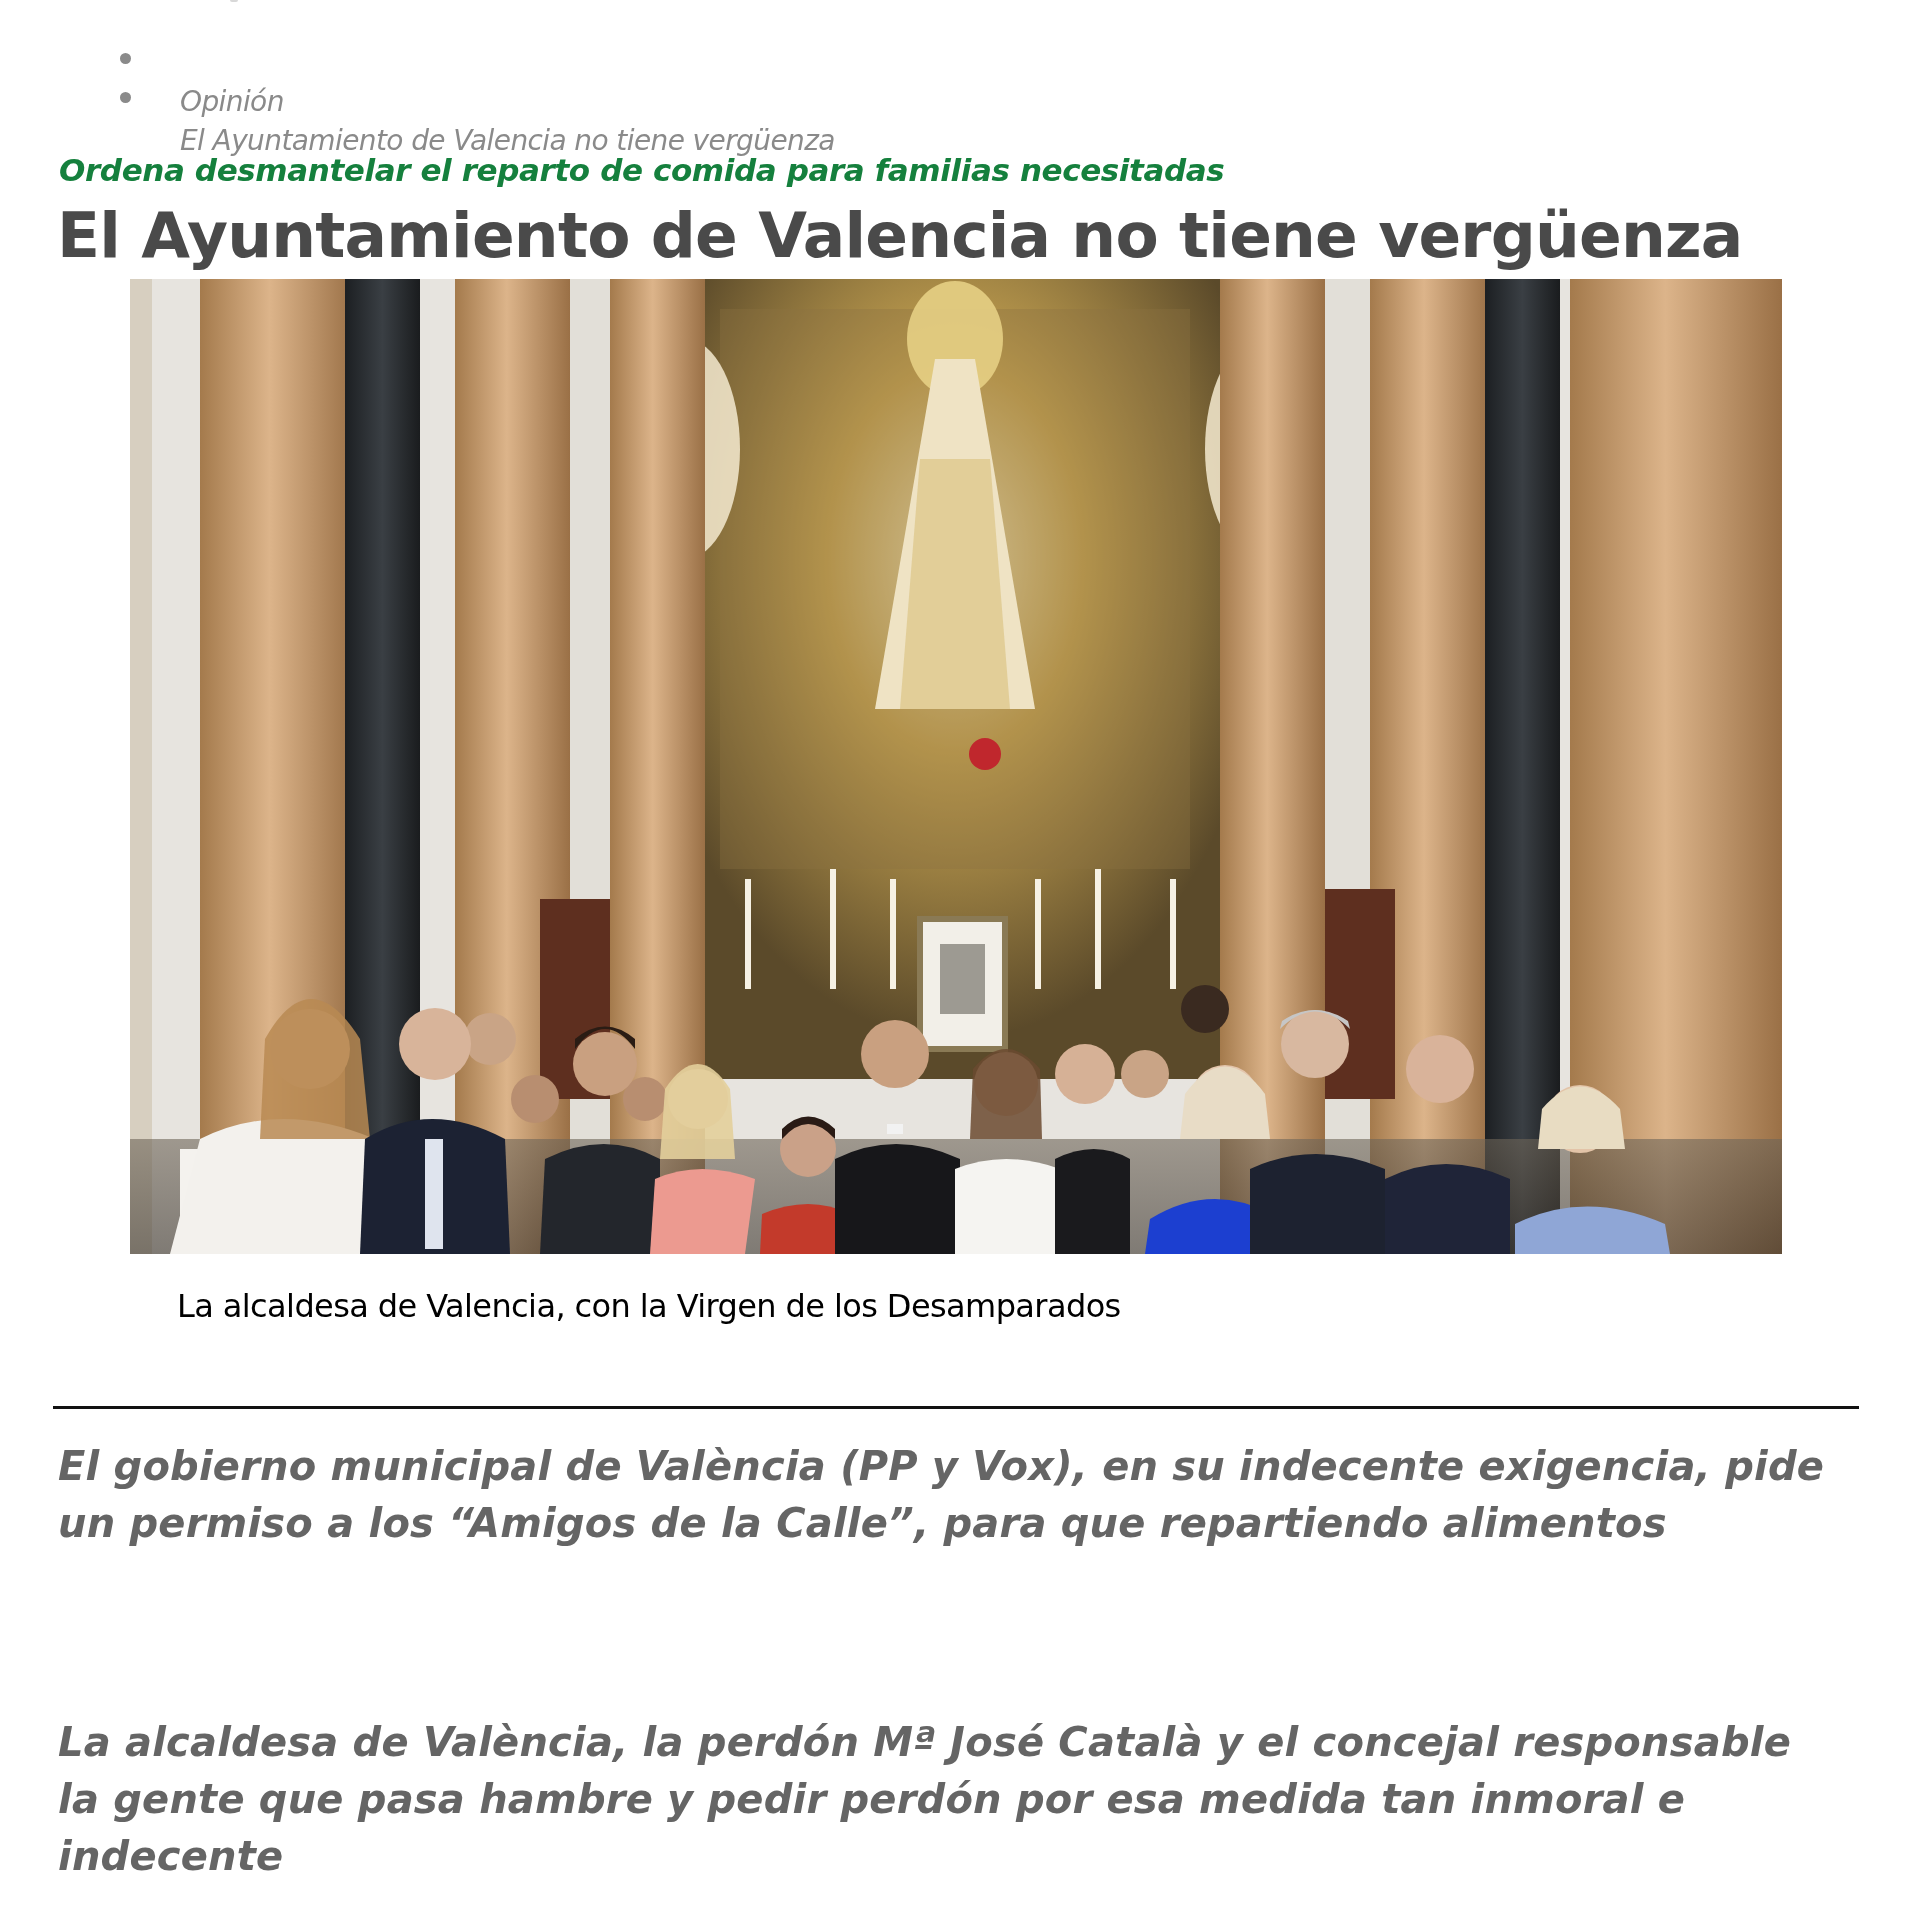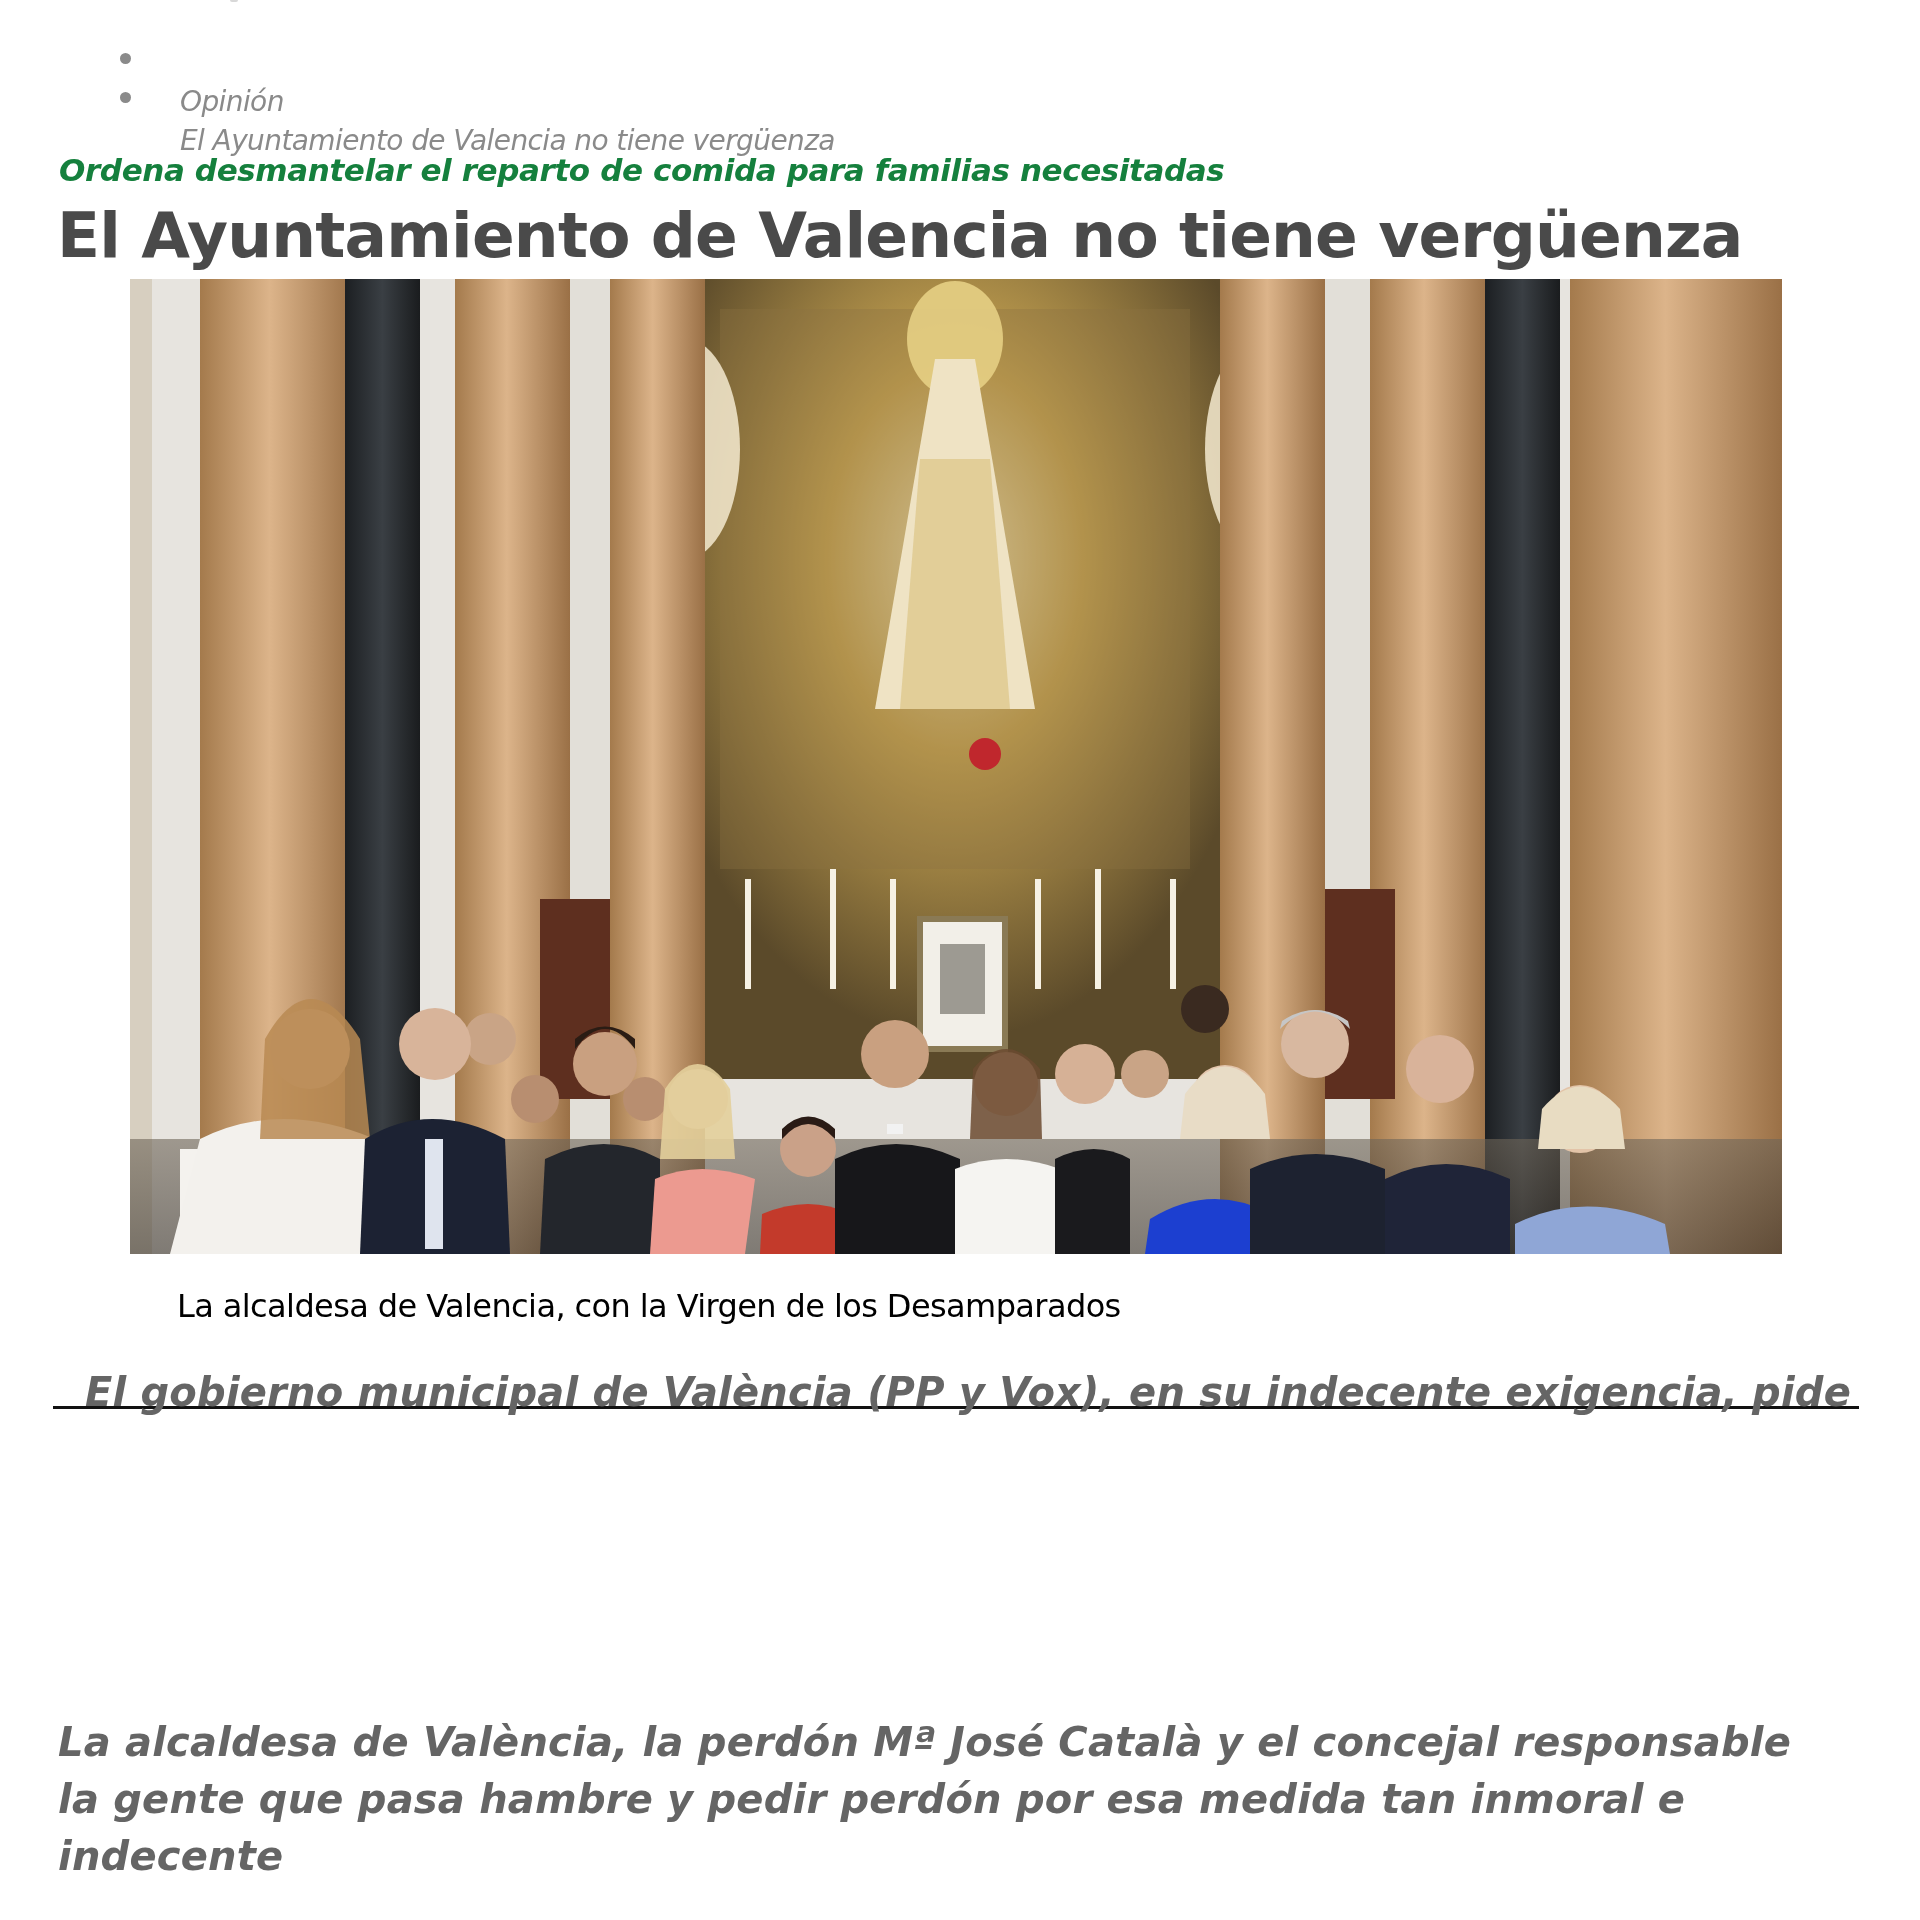--- a/index.html
+++ b/index.html
@@ -25,21 +25,21 @@
   .photo svg { display:block; }
 
   .caption { left:177px; top:1286px; font-size:32px; font-weight:normal; color:#000; white-space:nowrap;
              letter-spacing:-0.6px; line-height:40px; }
 
   .rule { left:53px; top:1406px; width:1806px; height:3px; background:#111; }
 
   .para { left:58px; width:1820px; font-size:40px; font-weight:bold; font-style:italic; color:#656565;
           line-height:57px; letter-spacing:0.2px; }
   .para .ln { display:block; white-space:nowrap; }
-  .p1 { top:1364px;text-align:center; }
+  .p1 { top:1438px; }
   .p2 { top:1714px; }
 </style>
 </head>
 <body>
 
 <nav class="abs crumbs">
   <span class="cut-frag"></span>
   <span class="bullet" style="top:53px"></span>
   <a class="crumb" style="top:40px">Opinión</a>
   <span class="bullet" style="top:92px"></span>
@@ -175,19 +175,20 @@
     </g>
   </svg>
 </figure>
 
 <figcaption class="abs caption">La alcaldesa de Valencia, con la Virgen de los Desamparados</figcaption>
 
 <div class="abs rule"></div>
 
 <p class="abs para p1" style="margin:0">
   <span class="ln">El gobierno municipal de València (PP y Vox), en su indecente exigencia, pide</span>
+  <span class="ln">un permiso a los “Amigos de la Calle”, para que repartiendo alimentos</span>
 </p>
 
 <p class="abs para p2" style="margin:0">
   <span class="ln">La alcaldesa de València, la perdón Mª José Català y el concejal responsable</span>
   <span class="ln">la gente que pasa hambre y pedir perdón por esa medida tan inmoral e</span>
   <span class="ln">indecente</span>
 </p>
 
 </body></html>

